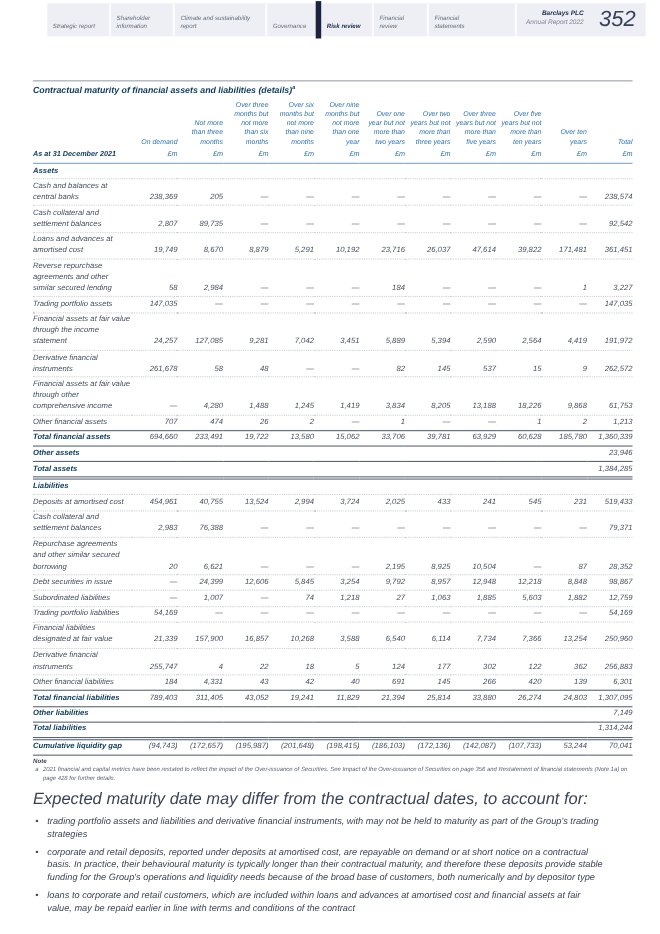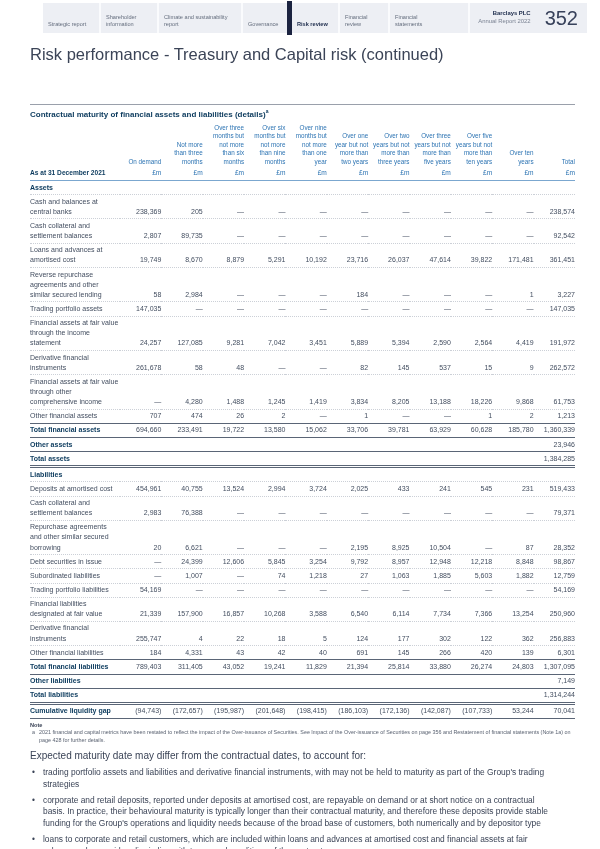--- a/index.html
+++ b/index.html
@@ -1,16 +1,16 @@
 <!DOCTYPE html>
 <html><head>
 <meta charset="utf-8">
 <style>
   html,body{margin:0;padding:0;background:#fff;}
-  .page{width:600px;height:849px;background:#ffffff;font-family:"Liberation Sans",sans-serif;overflow:hidden;position:relative;}
+  .page{width:600px;height:849px;background:#ffffff;font-family:"Liberation Sans",sans-serif;overflow:hidden;position:relative;font-style:italic;}
 
   
   .topbar{margin:3px 13px 0 43px;height:30px;background:#edeff4;display:flex;align-items:stretch;}
   .tab{display:flex;align-items:flex-end;box-sizing:border-box;padding:3px 4px 4px 5px;border-left:2px solid #fafbfd;
        font-size:5.6px;line-height:1.35;color:#646d7d;cursor:pointer;}
   .tab:first-child{border-left:none;}
   .tab.active{color:#1b2a4a;font-weight:700;border-left:none;}
   .active-bar{width:5px;background:#1b2340;margin-top:-2px;margin-bottom:-2px;flex:none;}
   .brand{margin-left:auto;display:flex;align-items:center;border-left:2px solid #fafbfd;padding:0 2px 0 8px;}
   .brand-text{text-align:right;}
@@ -40,21 +40,21 @@
   tr.total td{border-top:1px solid #5a6576;border-bottom:1px solid #5a6576;}
   tr.bold td{border-bottom:1px solid #5a6576;}
   tr.grand td{border-bottom:3px double #5a6576;}
   tr.total td.lbl,tr.bold td.lbl,tr.grand td.lbl{font-weight:700;color:#0b3a5d;}
 
   
   .notes{margin:3px 25px 0 30px;}
   .note-heading{font-size:5.6px;font-weight:700;color:#3b4457;}
   .note-item{display:flex;font-size:5.4px;color:#5b6372;line-height:1.4;margin-top:1px;}
   .note-marker{flex:none;width:9px;padding-left:2px;box-sizing:border-box;}
-  .expected{margin:6px 25px 0 30px;font-size:10px;color:#3b4457;}
+  .expected{margin:6px 25px 0 30px;font-size:15px;color:#3b4457;}
   .bullets{margin:6px 48px 0 32px;padding:0;list-style:none;}
   .bullets li{display:flex;font-size:8.4px;color:#3b4457;line-height:1.4;margin-bottom:4px;}
   .bullet-marker{flex:none;width:11px;}
 </style>
 </head>
 <body>
 
 <div class="page">
 
   <div class="topbar">
@@ -84,21 +84,20 @@
       </div>
     <div class="brand">
       <div class="brand-text">
         <div class="brand-l1">Barclays PLC</div>
         <div class="brand-l2">Annual Report 2022</div>
       </div>
     </div>
     <div class="pagenum">352</div>
   </div>
 
-  <h1 class="page-title">Risk performance - Treasury and Capital risk (continued)</h1>
 
   <section class="table-block">
     <h2 class="tbl-title"><span>Contractual maturity of financial assets and liabilities (details)</span><sup>a</sup></h2>
     <table>
       <colgroup>
           <col class="c-lbl">
           <col>
           <col>
           <col>
           <col>

